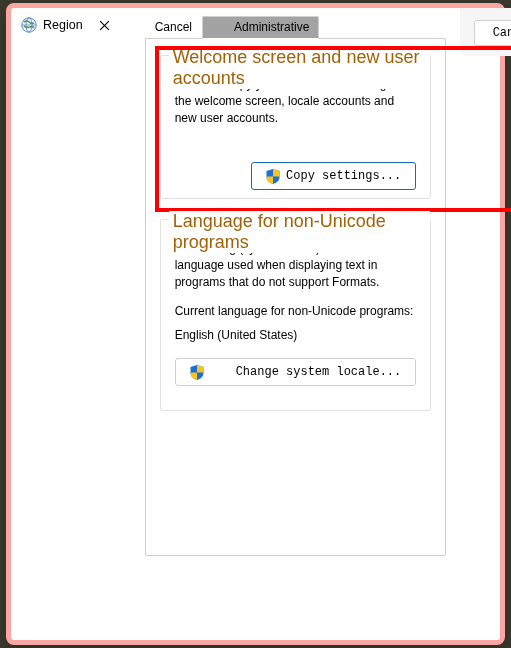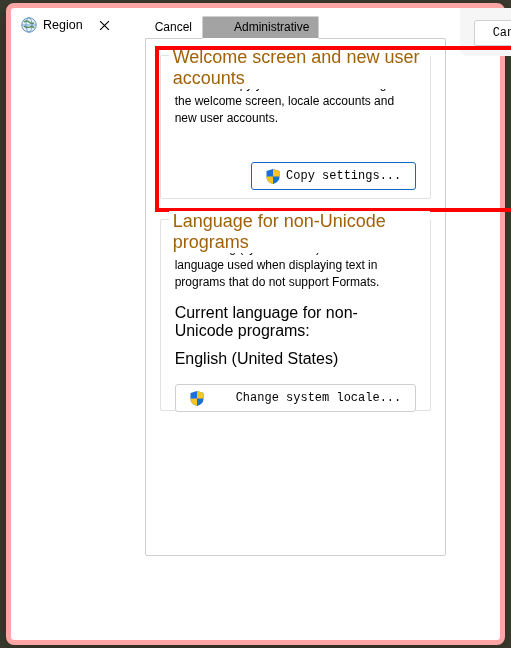--- a/index.html
+++ b/index.html
@@ -132,21 +132,21 @@
     font-family: Liberation Mono, monospace;
   }
   .btn.primary { border-color: #1068c9; }
   .shield { width: 14px; height: 15px; flex-shrink: 0; }
   .highlight {
     position: absolute;
     border: 4px solid #ff0000;
     pointer-events: none;
   }
   .label-line {
-    font-size: 16px;
+    font-size: 12px;
     margin: 4px 0;
   }
   .indent { margin-left: 0; }
   .footer {
     height: 48px;
     border-top: 1px solid transparent;
     background: #f6f6f6;
     display: flex;
     align-items: center;
     justify-content: flex-end;

